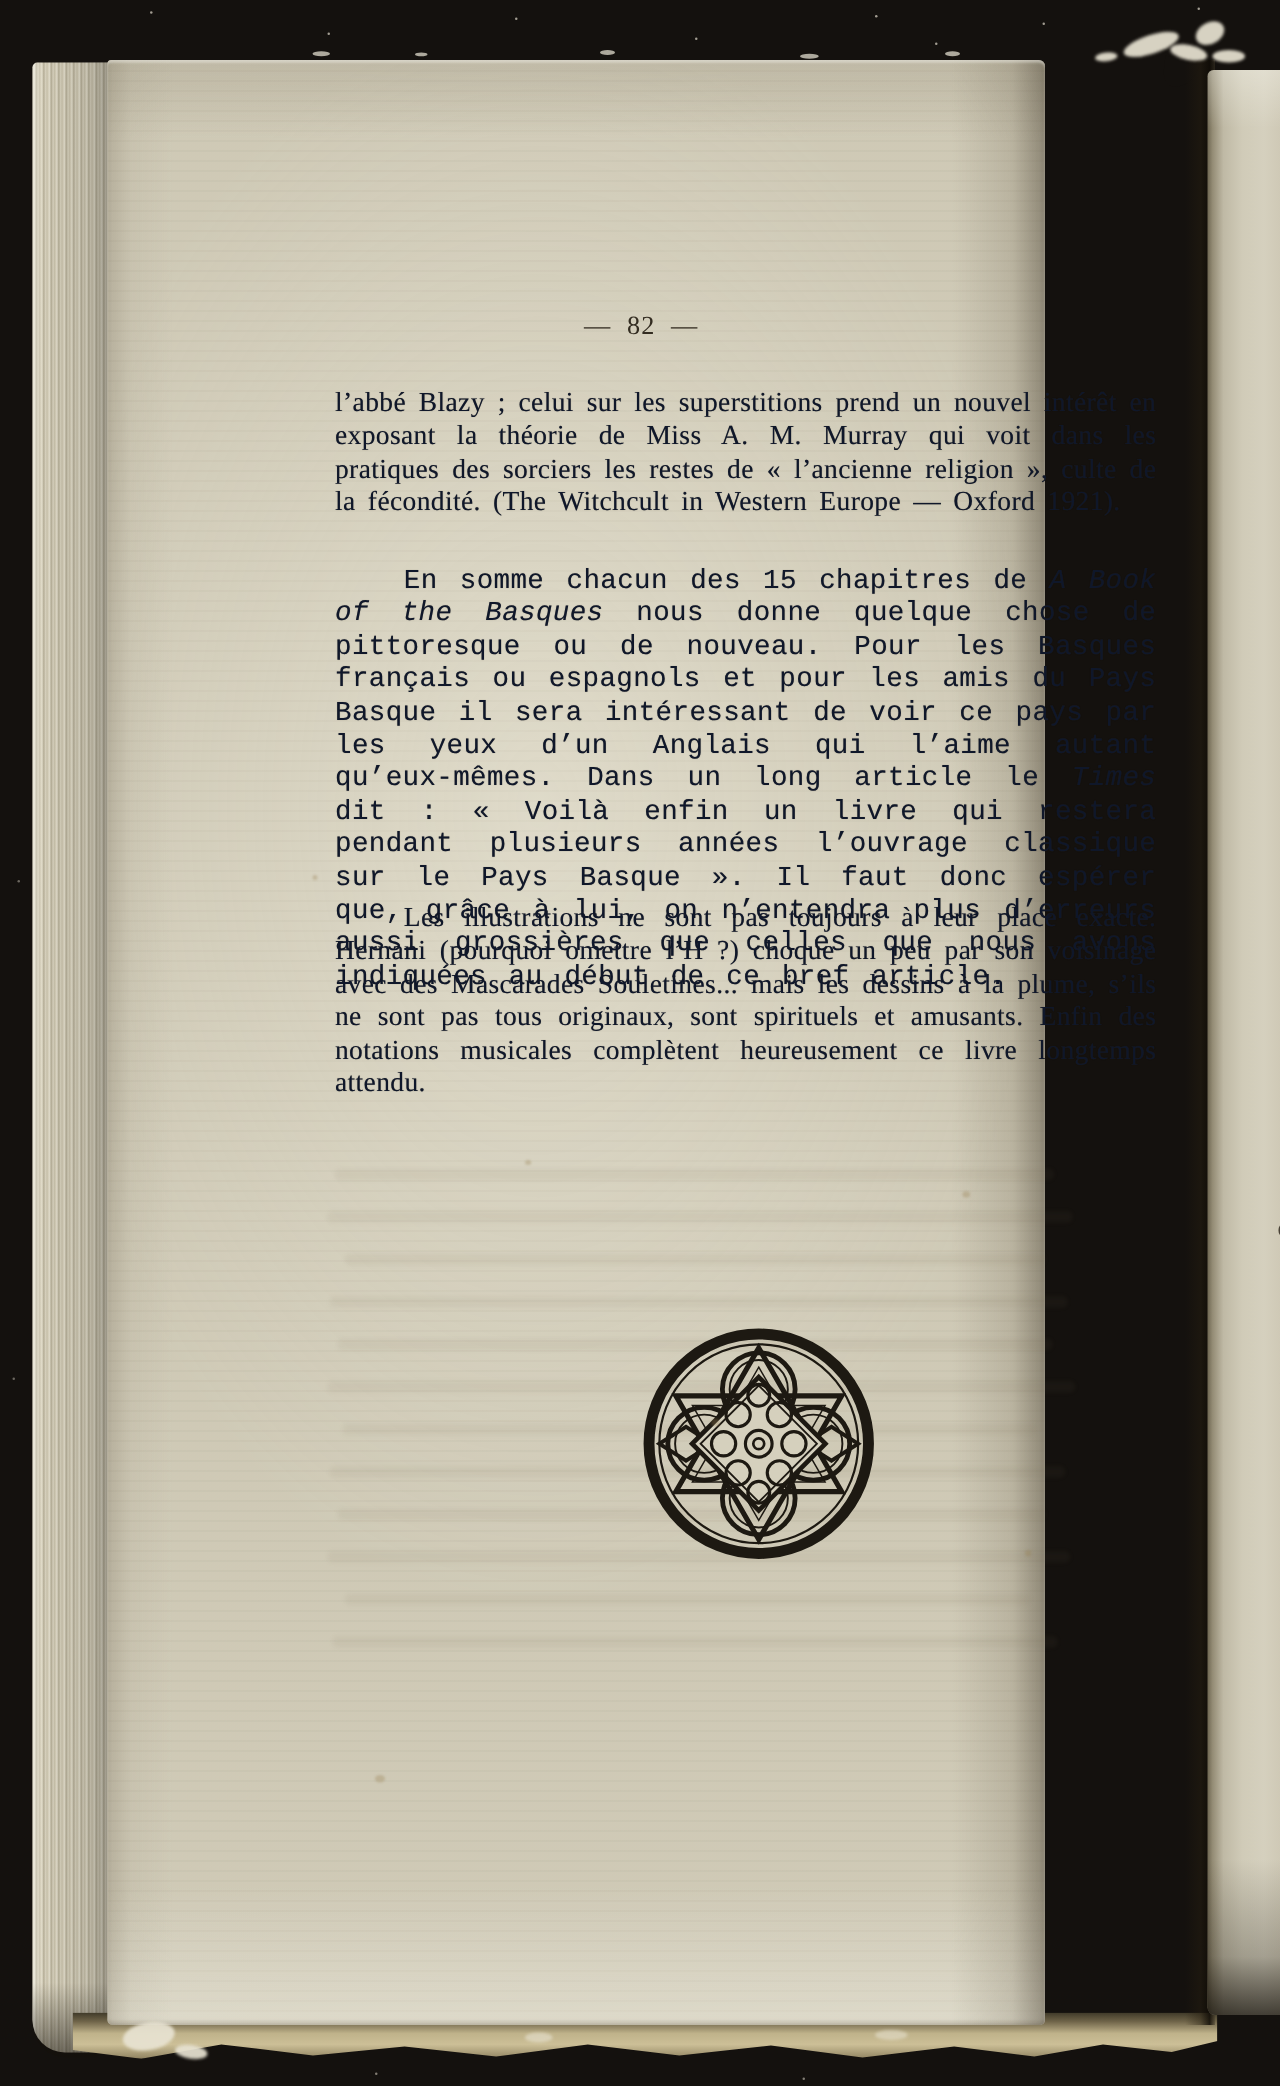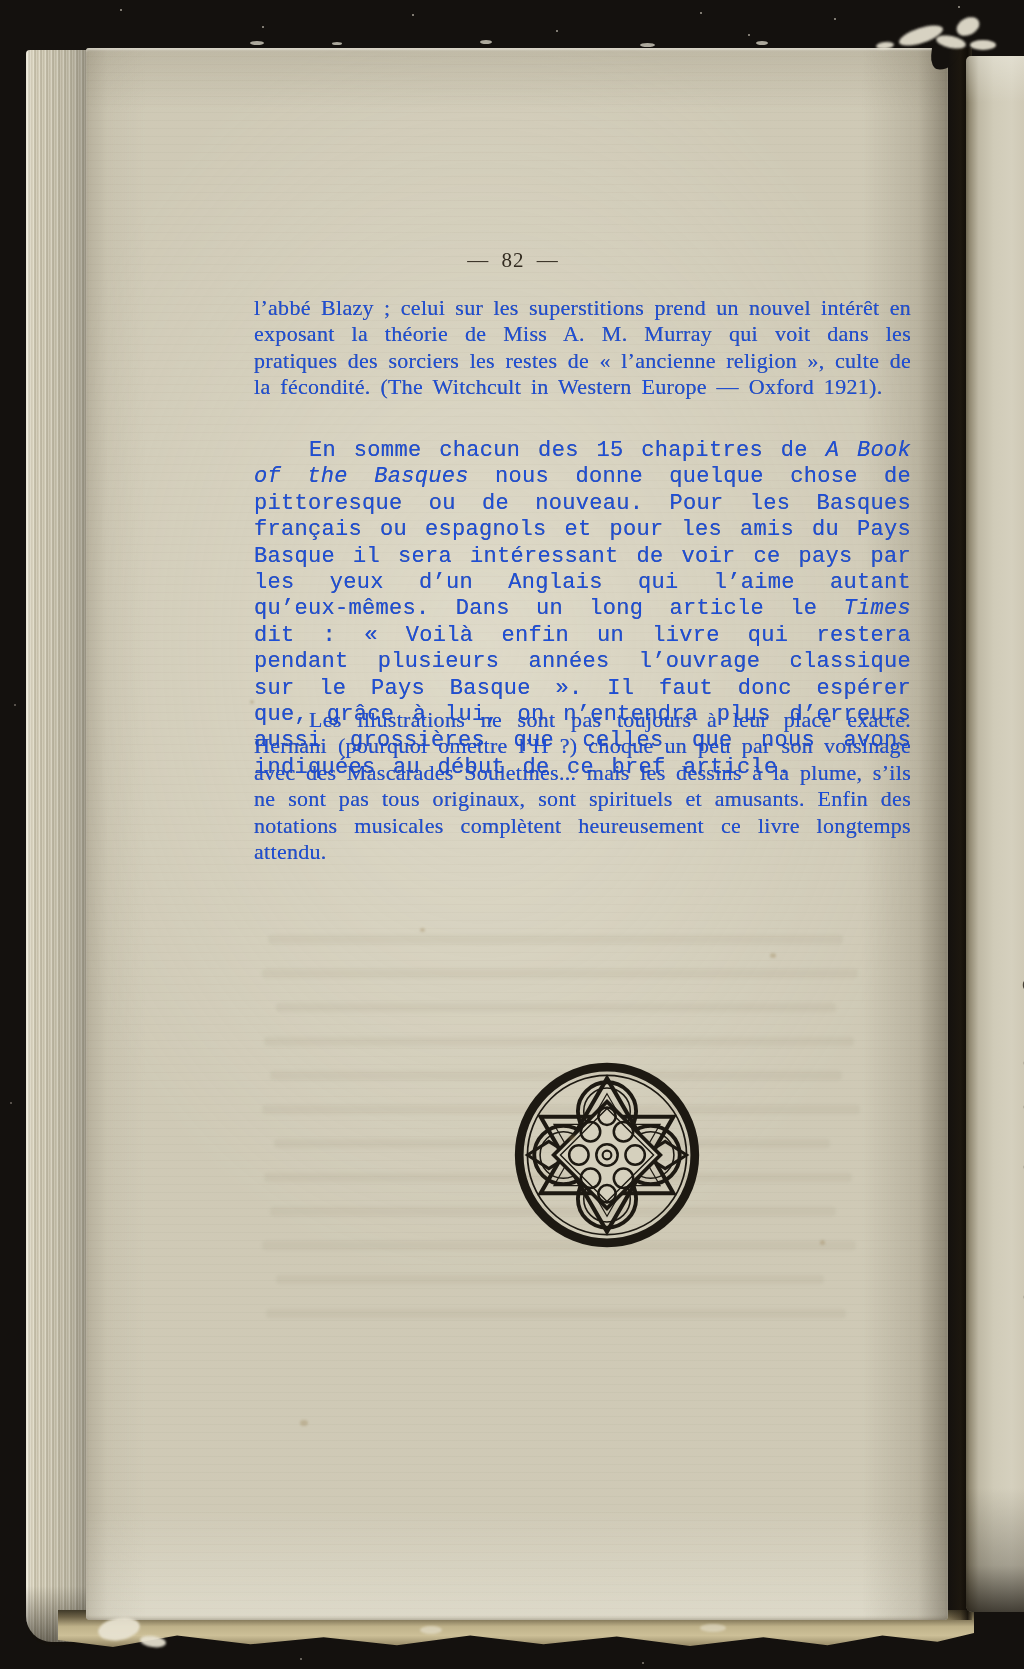--- a/index.html
+++ b/index.html
@@ -14,40 +14,40 @@
     background:linear-gradient(90deg,rgba(255,255,248,.45) 0,rgba(255,255,248,0) 12%,
       rgba(0,0,0,.10) 70%,rgba(0,0,0,.28) 100%);}
   .edge-stack::after{content:"";position:absolute;left:0;bottom:-4px;width:100%;height:60px;
     background:linear-gradient(0deg,rgba(20,16,10,.55),transparent);border-radius:0 0 16px 26px;}
   
   .deckle{position:absolute;left:58px;top:1610px;width:916px;height:44px;
     background:linear-gradient(180deg,#3f3928 0%,#6e6348 16%,#bfb28a 38%,#ccbf97 58%,#9a8d6a 80%,#4a4230 100%);
     clip-path:polygon(0 0,100% 0,100% 52%,96% 72%,90% 58%,84% 80%,77% 62%,69% 82%,61% 60%,53% 78%,
       45% 58%,37% 80%,29% 62%,21% 78%,13% 58%,6% 84%,0 68%);}
   
-  .page-main{position:absolute;left:86px;top:48px;width:862px;height:1572px;
+  .page-main{position:absolute;left:86px;top:48px;width:750px;height:1572px;
     background-color:#d5d0bd;border-radius:3px 5px 4px 4px;}
   .tex{position:absolute;inset:0;border-radius:inherit;pointer-events:none;}
   .tex-laid{background:repeating-linear-gradient(180deg,rgba(100,90,68,.045) 0 1.5px,transparent 1.5px 8px);}
   .tex-shade{background:
     linear-gradient(90deg,rgba(110,100,80,.26) 0,rgba(110,100,80,.07) 2.5%,transparent 7%),
     linear-gradient(270deg,rgba(52,43,28,.42) 0,rgba(86,76,56,.18) 3.5%,transparent 10%),
     linear-gradient(180deg,rgba(105,95,75,.16) 0,transparent 4%),
     linear-gradient(0deg,rgba(255,255,246,.30) 0,transparent 7%),
     radial-gradient(ellipse 60% 45% at 46% 38%,rgba(248,245,232,.28),rgba(120,108,82,.06) 90%);}
   .tex-rim{box-shadow:inset 0 2px 2px rgba(255,255,250,.45), inset 0 -2px 3px rgba(70,60,40,.25);}
   
   .tear{position:absolute;left:845px;top:-2px;width:28px;height:24px;background:#14110e;
     border-radius:0 0 70% 30%/0 0 95% 55%;transform:rotate(6deg);}
   
   .col{position:absolute;left:167px;top:0;width:657px;height:1572px;}
   .pnum{position:absolute;left:0;top:200px;width:520px;text-align:center;
     font-size:21px;color:#332c21;letter-spacing:1px;word-spacing:6px;}
-  .para{position:absolute;left:0;width:657px;margin:1px;font-size:22px;line-height:26.4px;
-    color:#1d4ed8;text-align:justify;text-align-last:left;letter-spacing:.3px;word-spacing:4px;
+  .para{position:absolute;left:0;width:657px;margin:15px;font-size:22px;line-height:26.4px;
+    color:#0f172a;text-align:justify;text-align-last:left;letter-spacing:.3px;word-spacing:4px;
     text-shadow:0 0 .6px rgba(43,36,26,.55);}
   .p1{top:246px;}
   .p2{top:389px;text-indent:55px;font-family:Liberation Mono, monospace;}
   .p3{top:658px;text-indent:55px;}
   .sig{position:absolute;top:820px;left:0;width:635px;text-align:right;font-size:24px;
     color:#2b241a;word-spacing:5px;letter-spacing:.4px;text-shadow:0 0 .6px rgba(43,36,26,.55);}
   
   .ghost{position:absolute;height:9px;background:rgba(118,106,80,.075);filter:blur(1.6px);border-radius:4px;}
   
   .ornament{position:absolute;left:424px;top:1010px;width:194px;height:194px;}

